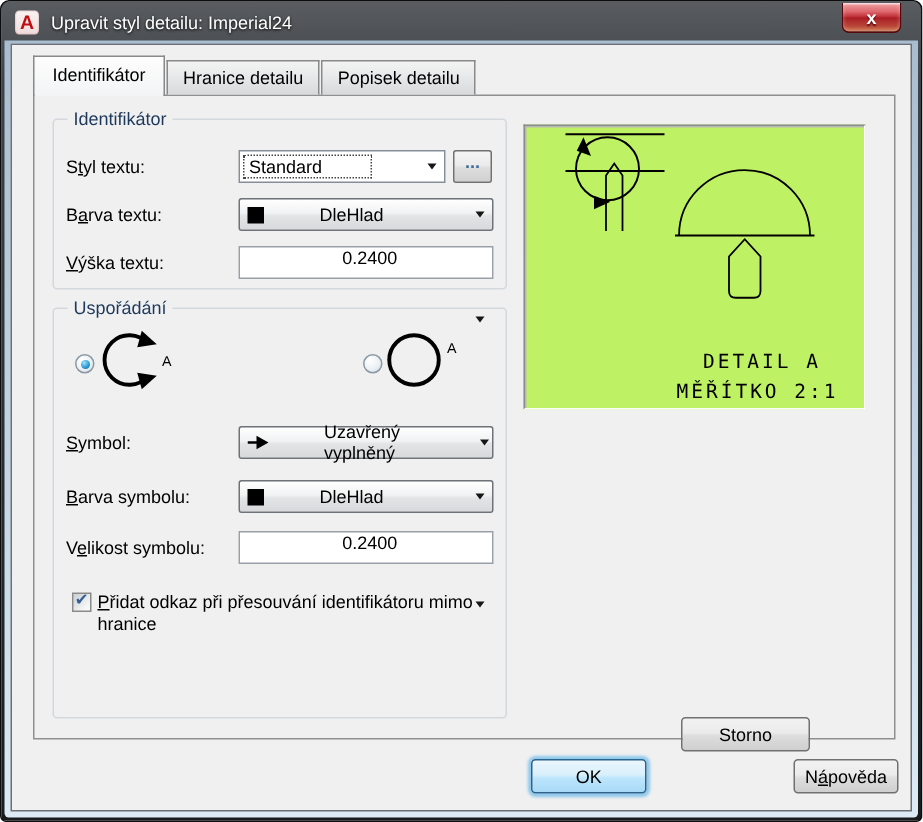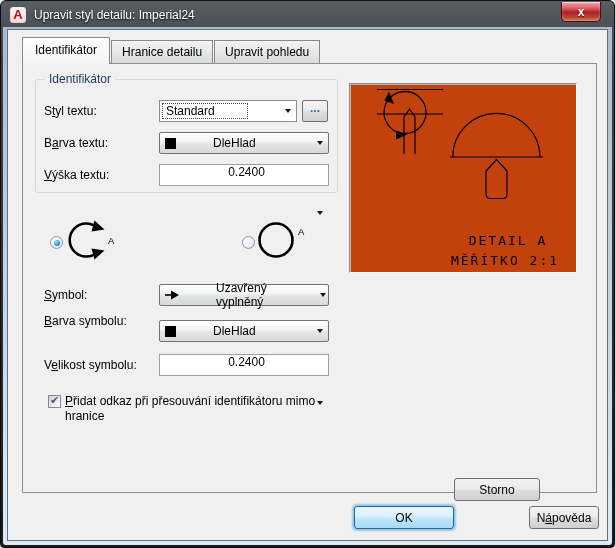--- a/index.html
+++ b/index.html
@@ -60,21 +60,21 @@
     background:radial-gradient(circle at 35% 30%,#9ee2fb 0%,#2f9bd4 55%,#0f5f93 100%);}
   .opt-icon{position:absolute;}
 
   
   .checkbox{position:absolute;width:13px;height:13px;border:1px solid #8a8a8a;background:linear-gradient(135deg,#cacfd2 0%,#f6f7f8 80%);
     display:flex;align-items:center;justify-content:center;}
   .check-glyph{color:#355f94;font-size:11px;line-height:1;margin-top:-2px;}
   .check-label{position:absolute;left:57px;top:364px;width:280px;line-height:15px;}
 
   
-  .preview{position:absolute;left:341px;top:53px;width:228px;height:190px;background:#c2410c;
+  .preview{position:absolute;left:341px;top:53px;width:228px;height:190px;background:#bef264;
     border:1px solid;border-color:#8c8c8c #fdfdfd #fdfdfd #8c8c8c;box-shadow:inset 1px 1px 0 #b7b7b7;}
   .preview svg{display:block;}
   .cad-text{font-family:"DejaVu Sans Mono",monospace;font-size:13px;letter-spacing:2px;fill:#000;}
 
   
   .btn{position:absolute;height:23px;border:1px solid #707070;border-radius:3px;
     background:linear-gradient(180deg,#f2f2f2 0%,#ebebeb 45%,#dddddd 55%,#cfcfcf 100%);
     display:flex;align-items:center;justify-content:center;cursor:default;}
   .btn-default{border-color:#2c628b;background:linear-gradient(180deg,#eaf6fd 0%,#d9f0fc 45%,#bee6fd 55%,#a7d9f5 100%);
     box-shadow:0 0 2px 2px rgba(88,180,235,.65);}
@@ -92,21 +92,21 @@
     <div class="close-btn">
       <span class="close-x">x</span>
     </div>
   </div>
 
   <div class="client">
 
     <div class="tabs">
       <div class="tab active">Identifikátor</div>
       <div class="tab">Hranice detailu</div>
-      <div class="tab">Upravit pohledu</div>
+      <div class="tab">Popisek detailu</div>
     </div>
 
     <div class="panel"></div>
 
     <div class="group" id="group-identifier">
       <span class="group-title">Identifikátor</span>
     </div>
     <span class="row-label" style="top:70px;">
       <span>S</span><u>t</u><span>yl textu:</span>
     </span>
@@ -136,20 +136,23 @@
     <span class="row-label" style="top:134px;">
       <span></span><u>V</u><span>ýška textu:</span>
     </span>
     <div class="combo combo-flat" style="left:151px;top:134px;width:170px;">
       <span>0.2400</span>
       <span class="arrow-zone">
           <span class="tri"></span>
         </span>
     </div>
 
+    <div class="group" id="group-arrangement">
+      <span class="group-title">Uspořádání</span>
+    </div>
 
     <span class="radio checked" style="left:42px;top:206px;"></span>
     <svg class="opt-icon" style="left:55px;top:188px;" width="58" height="44" viewBox="0 0 58 44">
       <path d="M35.5,11 A16.5,16.5 0 1 0 35.5,33" fill="none" stroke="#000" stroke-width="2.6"></path>
       <polygon points="31.5,2.5 41.5,11.5 28.5,13.5" fill="#000"></polygon>
       <polygon points="31.5,41.5 41.5,32.5 28.5,30.5" fill="#000"></polygon>
       <text x="45" y="26" font-size="9.5" fill="#000" font-family="Liberation Sans, sans-serif">A</text>
     </svg>
 
     <span class="radio" style="left:234px;top:206px;"></span>
@@ -167,21 +170,21 @@
             <line x1="0" y1="5" x2="7" y2="5" stroke="#000" stroke-width="1.6"></line>
             <polygon points="6,0.5 14,5 6,9.5" fill="#000"></polygon>
           </svg>
       </span>
       <span>Uzavřený vyplněný</span>
       <span class="arrow-zone">
           <span class="tri"></span>
         </span>
     </div>
 
-    <span class="row-label" style="top:280px;">
+    <span class="row-label" style="top:290px;">
       <span></span><u>B</u><span>arva symbolu:</span>
     </span>
     <div class="combo combo-grad" style="left:151px;top:290px;width:170px;">
       <span class="swatch"></span>
       <span>DleHlad</span>
       <span class="arrow-zone">
           <span class="tri"></span>
         </span>
     </div>
 
@@ -211,21 +214,21 @@
         <polygon points="46,46.5 57,50.5 46,55.5" fill="#000"></polygon>
         <polyline points="54,70 54,33 59.5,25 65,33 65,70" fill="none" stroke="#000" stroke-width="1.2"></polyline>
         <path d="M102.7,73 A43.6,43.6 0 0 1 190,73" fill="none" stroke="#000" stroke-width="1.2"></path>
         <line x1="100" y1="73" x2="193" y2="73" stroke="#000" stroke-width="1.2"></line>
         <path d="M136,110 Q136,114.5 140.5,114.5 L152.5,114.5 Q157,114.5 157,110 L157,87 L146.5,75.5 L136,87 Z" fill="none" stroke="#000" stroke-width="1.2"></path>
         <text class="cad-text" x="158" y="161" text-anchor="middle">DETAIL A</text>
         <text class="cad-text" x="155" y="181" text-anchor="middle">MĚŘÍTKO 2:1</text>
       </svg>
     </div>
 
-    <div class="btn btn-default" style="left:346px;top:476px;width:100px;">
+    <div class="btn btn-default" style="left:346px;top:476px;width:77px;">
       <span>OK</span>
     </div>
     <div class="btn" style="left:446px;top:448px;width:86px;">
       <span>Storno</span>
     </div>
     <div class="btn" style="left:521px;top:476px;width:70px;">
       <span><span>N</span><u>á</u><span>pověda</span></span>
     </div>
 
   </div>

